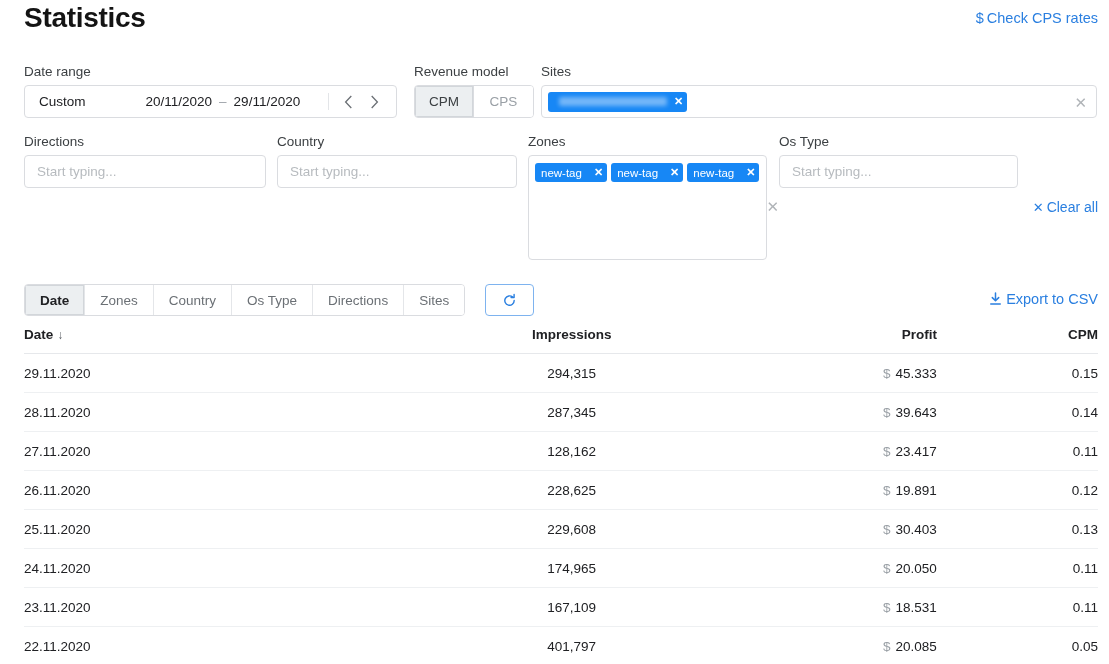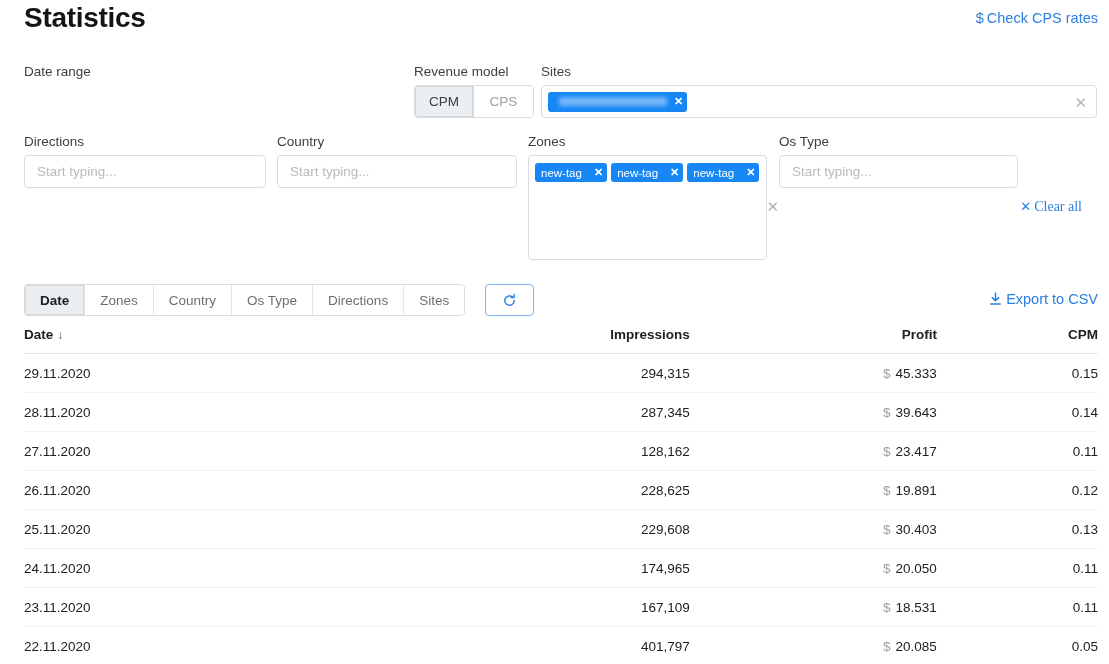--- a/index.html
+++ b/index.html
@@ -120,22 +120,22 @@
   }
   .zones-chips { display: flex; flex-direction: row; gap: 4px; flex: 1; }
   .zones-chips .chip { height: 19px; width: 100%; }
   .zones-chips .chip .blurred { flex: 1; }
   .zones-x {
     color: #b0b4b8; font-size: 15px; margin: 36px 0 0 7px; cursor: pointer; line-height: 1;
   }
 
   
   .clear-all {
-    position: absolute; right: 27px; top: 199px;
-    font-size: 14px; color: #2a7fe0; cursor: pointer; white-space: nowrap; font-family: Liberation Serif, serif;
+    position: absolute; right: 11px; top: 199px;
+    font-size: 14px; color: #2a7fe0; cursor: pointer; white-space: nowrap;
   }
   .clear-all .xg { font-size: 13px; margin-right: 3px; }
 
   
   .tabs {
     position: absolute; left: 24px; top: 284px;
     display: flex; height: 32px;
     border: 1px solid #dadce0; border-radius: 4px; overflow: hidden;
   }
   .tab {
@@ -167,37 +167,58 @@
     font-size: 13.5px; font-weight: bold; color: #202124;
     padding: 0 0 11px 0; border-bottom: 1px solid #e6e8eb;
     white-space: nowrap;
   }
   .tbl td {
     font-size: 13.5px; color: #202124;
     padding: 12px 0 11px 0; border-bottom: 1px solid #eef0f2;
     white-space: nowrap;
   }
   .c-date { text-align: left; width: 40%; }
-  .c-impr { text-align: right; width: 22%; }
+  .c-impr { text-align: center; width: 22%; }
   .c-prof { text-align: right; width: 23%; }
   .c-cpm  { text-align: right; width: 15%; }
   .sort-arrow { font-size: 12px; color: #5f6368; margin-left: 4px; font-weight: normal; }
   .money-sym { color: #9aa0a6; margin-right: 5px; }
 </style>
 </head>
 <body>
 
 <div class="page">
 
   <div class="page-title">Statistics</div>
   <div class="cps-link">
     <span class="dollar">$</span><span>Check CPS rates</span>
   </div>
 
   <div class="flabel" style="left:24px; top:64px;">Date range</div>
+  <div class="field" id="date-range-field">
+    <span class="dr-custom">Custom</span>
+    <span class="dr-dates">
+      <span>20/11/2020</span>
+      <span class="dr-dash">–</span>
+      <span>29/11/2020</span>
+    </span>
+    <span class="dr-sep"></span>
+    <span class="dr-nav">
+      <span class="chev">
+        <svg width="9" height="14" viewBox="0 0 9 14">
+            <path d="M7.3 1 1.6 7l5.7 6" fill="none" stroke="#6b7075" stroke-width="1.3"></path>
+          </svg>
+      </span>
+      <span class="chev">
+        <svg width="9" height="14" viewBox="0 0 9 14">
+            <path d="M1.7 1 7.4 7l-5.7 6" fill="none" stroke="#6b7075" stroke-width="1.3"></path>
+          </svg>
+      </span>
+    </span>
+  </div>
 
   <div class="flabel" style="left:414px; top:64px;">Revenue model</div>
   <div class="rm-group">
     <div class="rm-btn active">CPM</div>
     <div class="rm-btn">CPS</div>
   </div>
 
   <div class="flabel" style="left:541px; top:64px;">Sites</div>
   <div class="field" id="sites-field">
     <span class="chip">

